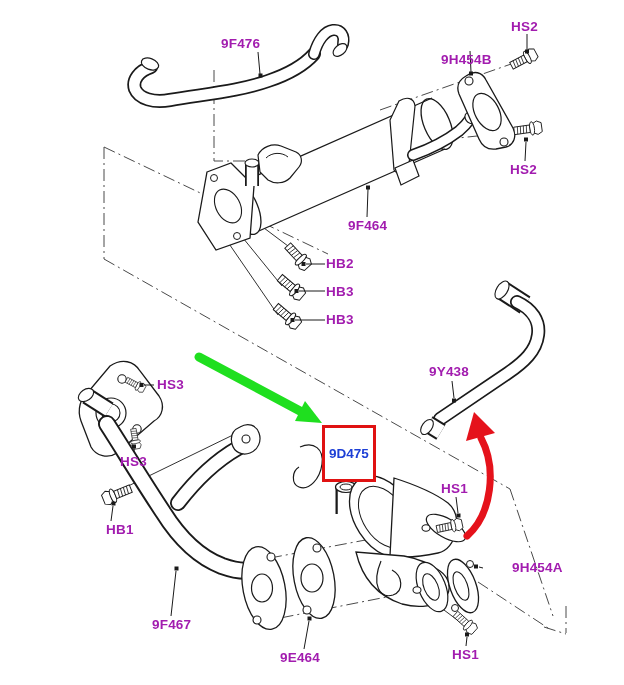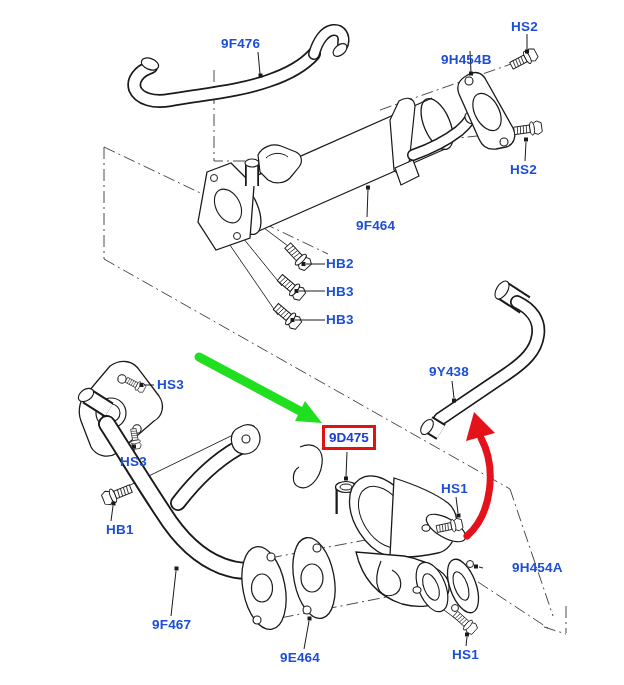--- a/index.html
+++ b/index.html
@@ -1,22 +1,22 @@
 <!DOCTYPE html>
 <html><head>
 <meta charset="utf-8">
 <style>
   html,body{margin:0;padding:0;background:#fff;}
   #stage{position:relative;width:624px;height:685px;background:#ffffff;overflow:hidden;
          font-family:"Liberation Sans",sans-serif;}
   #art{position:absolute;left:0;top:0;}
-  .lbl{position:absolute;font:bold 13.5px "Liberation Sans",sans-serif;color:#1d4ed8;
+  .lbl{position:absolute;font:bold 13.5px "Liberation Sans",sans-serif;color:#a21caf;
        letter-spacing:.2px;white-space:nowrap;cursor:pointer;text-align:right;}
   .lbl-box{position:absolute;border:3px solid #e01212;background:#fff;color:#1d3fd6;
-       font:bold 13.5px "Liberation Sans",sans-serif;padding:1px 4px;line-height:17px;cursor:pointer;}
+       font:bold 13.5px "Liberation Sans",sans-serif;padding:17px 4px;line-height:17px;cursor:pointer;}
   .footer{position:absolute;left:478px;top:643px;width:86px;text-align:center;
        font:9px "Liberation Sans",sans-serif;color:#3a3a3a;line-height:13.5px;}
 </style>
 </head>
 <body>
 
 <div id="stage">
 
 <svg id="art" width="624" height="685" viewBox="0 0 624 685">
   <defs>
@@ -215,21 +215,21 @@
   <g>
     <path d="M467,536 C492,514 497,468 481,438" stroke="#e5121b" stroke-width="7" stroke-linecap="round" fill="none"></path>
     <polygon points="474,412 466,441 495,433" fill="#e5121b"></polygon>
   </g>
 </svg>
 
   <div class="lbl" style="left:221px;top:36px">9F476</div>
   <div class="lbl" style="left:511px;top:19px">HS2</div>
   <div class="lbl" style="left:441px;top:52px">9H454B</div>
   <div class="lbl" style="left:510px;top:162px">HS2</div>
-  <div class="lbl" style="left:356px;top:218px">9F464</div>
+  <div class="lbl" style="left:348px;top:218px">9F464</div>
   <div class="lbl" style="left:326px;top:256px">HB2</div>
   <div class="lbl" style="left:326px;top:284px">HB3</div>
   <div class="lbl" style="left:326px;top:312px">HB3</div>
   <div class="lbl" style="left:157px;top:377px">HS3</div>
   <div class="lbl" style="left:120px;top:454px">HS3</div>
   <div class="lbl" style="left:106px;top:522px">HB1</div>
   <div class="lbl" style="left:152px;top:617px">9F467</div>
   <div class="lbl-box" style="left:322px;top:425px">9D475</div>
   <div class="lbl" style="left:441px;top:481px">HS1</div>
   <div class="lbl" style="left:429px;top:364px">9Y438</div>

